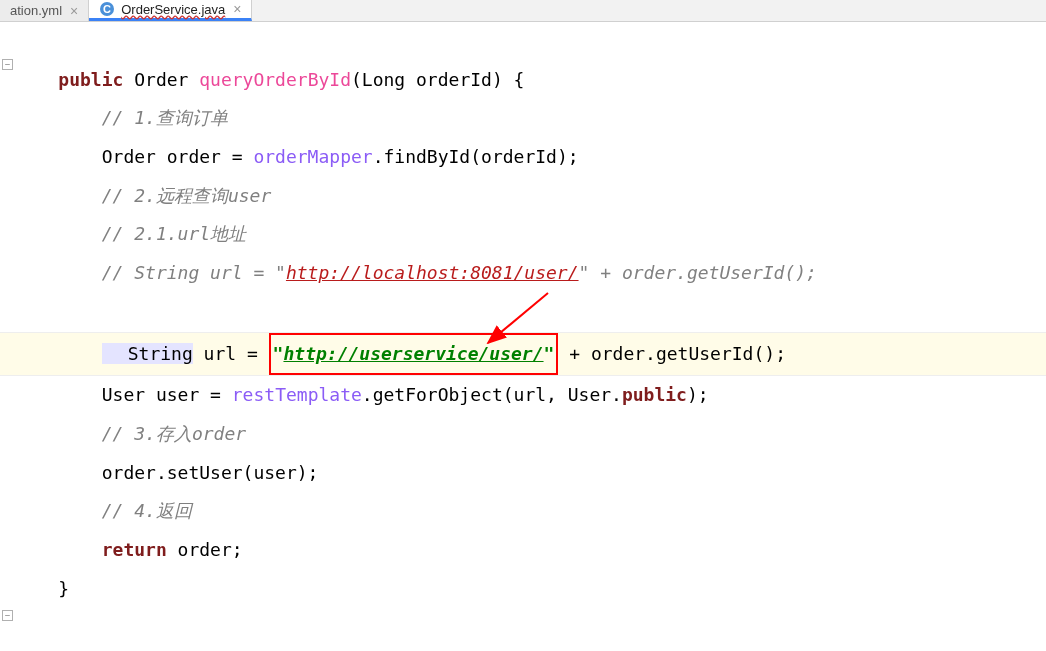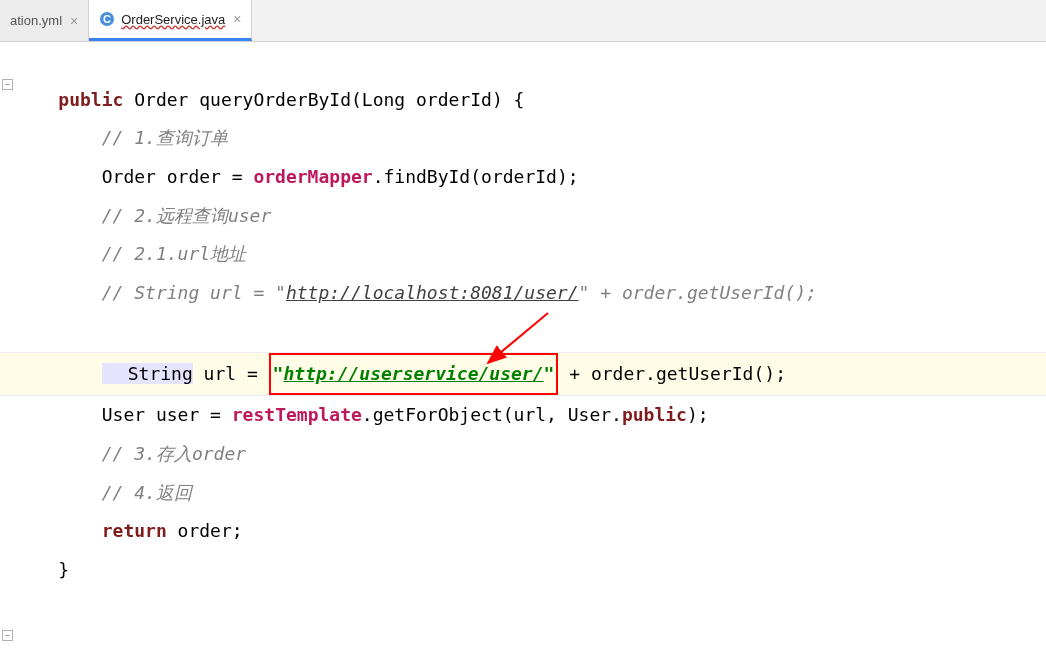--- a/index.html
+++ b/index.html
@@ -11,21 +11,21 @@
       font-family: "Consolas", "Monaco", monospace;
       font-size: 18px;
       background: #ffffff;
       width: 1046px;
       height: 651px;
       overflow: hidden;
       position: relative;
     }
     .tabs {
       display: flex;
-      height: 42px;
+      height: 22px;
       background: #f2f2f2;
       border-bottom: 1px solid #d0d0d0;
     }
     .tab {
       display: flex;
       align-items: center;
       padding: 0 10px;
       height: 100%;
       font-family: Arial, sans-serif;
       font-size: 13px;
@@ -83,23 +83,23 @@
     .code-line {
       white-space: pre;
       padding-left: 15px;
     }
     .highlighted-line {
       background: linear-gradient(to right, #fffce8, #fffce8);
     }
     .kw { color: #7f1d1d; font-weight: bold; }
     .comment { color: #808080; font-style: italic; text-align: right; }
     .string { color: #008000; font-weight: bold; }
-    .method { color: #000000; }
-    .field { color: #be185d; font-weight: bold; }
-    .url-link { color: #404040; font-style: italic; text-decoration: underline; }
+    .method { color: #ec4899; }
+    .field { color: #8b5cf6; font-weight: normal; }
+    .url-link { color: #b91c1c; font-style: italic; text-decoration: underline; }
     .url-link-green { color: #008000; font-weight: bold; text-decoration: underline; font-style: italic; }
     .red-box {
       border: 2px solid #ff0000;
       padding: 0 2px;
       display: inline-block;
     }
     .caret-highlight {
       background: #e4e4ff;
       padding-left: 26px;
     }
@@ -144,20 +144,21 @@
   <div class="code-line">    <span class="kw">public</span> <span>Order</span> <span class="method">queryOrderById</span>(<span>Long</span> <span>orderId</span>) {</div>
   <div class="code-line">        <span class="comment">// 1.查询订单</span></div>
   <div class="code-line">        <span>Order</span> <span>order</span><span> = </span><span class="field">orderMapper</span>.<span>findById</span>(<span>orderId</span>);</div>
   <div class="code-line">        <span class="comment">// 2.远程查询user</span></div>
   <div class="code-line">        <span class="comment">// 2.1.url地址</span></div>
   <div class="code-line">        <span class="comment"><span>// String url = "</span><span class="url-link">http://localhost:8081/user/</span><span>" + order.getUserId();</span></span></div>
   <div class="code-line"> </div>
   <div class="code-line highlighted-line cursor-line-border">        <span class="caret-highlight">String</span> <span>url</span><span> = </span><span class="red-box"><span class="string">"</span><span class="url-link-green">http://userservice/user/</span><span class="string">"</span></span><span> + order.getUserId();</span></div>
   <div class="code-line">        <span>User</span> <span>user</span><span> = </span><span class="field">restTemplate</span>.<span>getForObject</span><span>(url, User.</span><span class="kw">public</span><span>);</span></div>
   <div class="code-line">        <span class="comment">// 3.存入order</span></div>
+  <div class="code-line">        <span>order.setUser(user);</span></div>
   <div class="code-line">        <span class="comment">// 4.返回</span></div>
   <div class="code-line">        <span class="kw">return</span><span> order;</span></div>
   <div class="code-line">    <span>}</span></div>
 
   <div class="gutter-fold">
     <div class="fold-btn" style="margin-top:5px">−</div>
     <div class="fold-btn" style="margin-top:540px">−</div>
   </div>
 
   <svg class="arrow" width="80" height="70">

